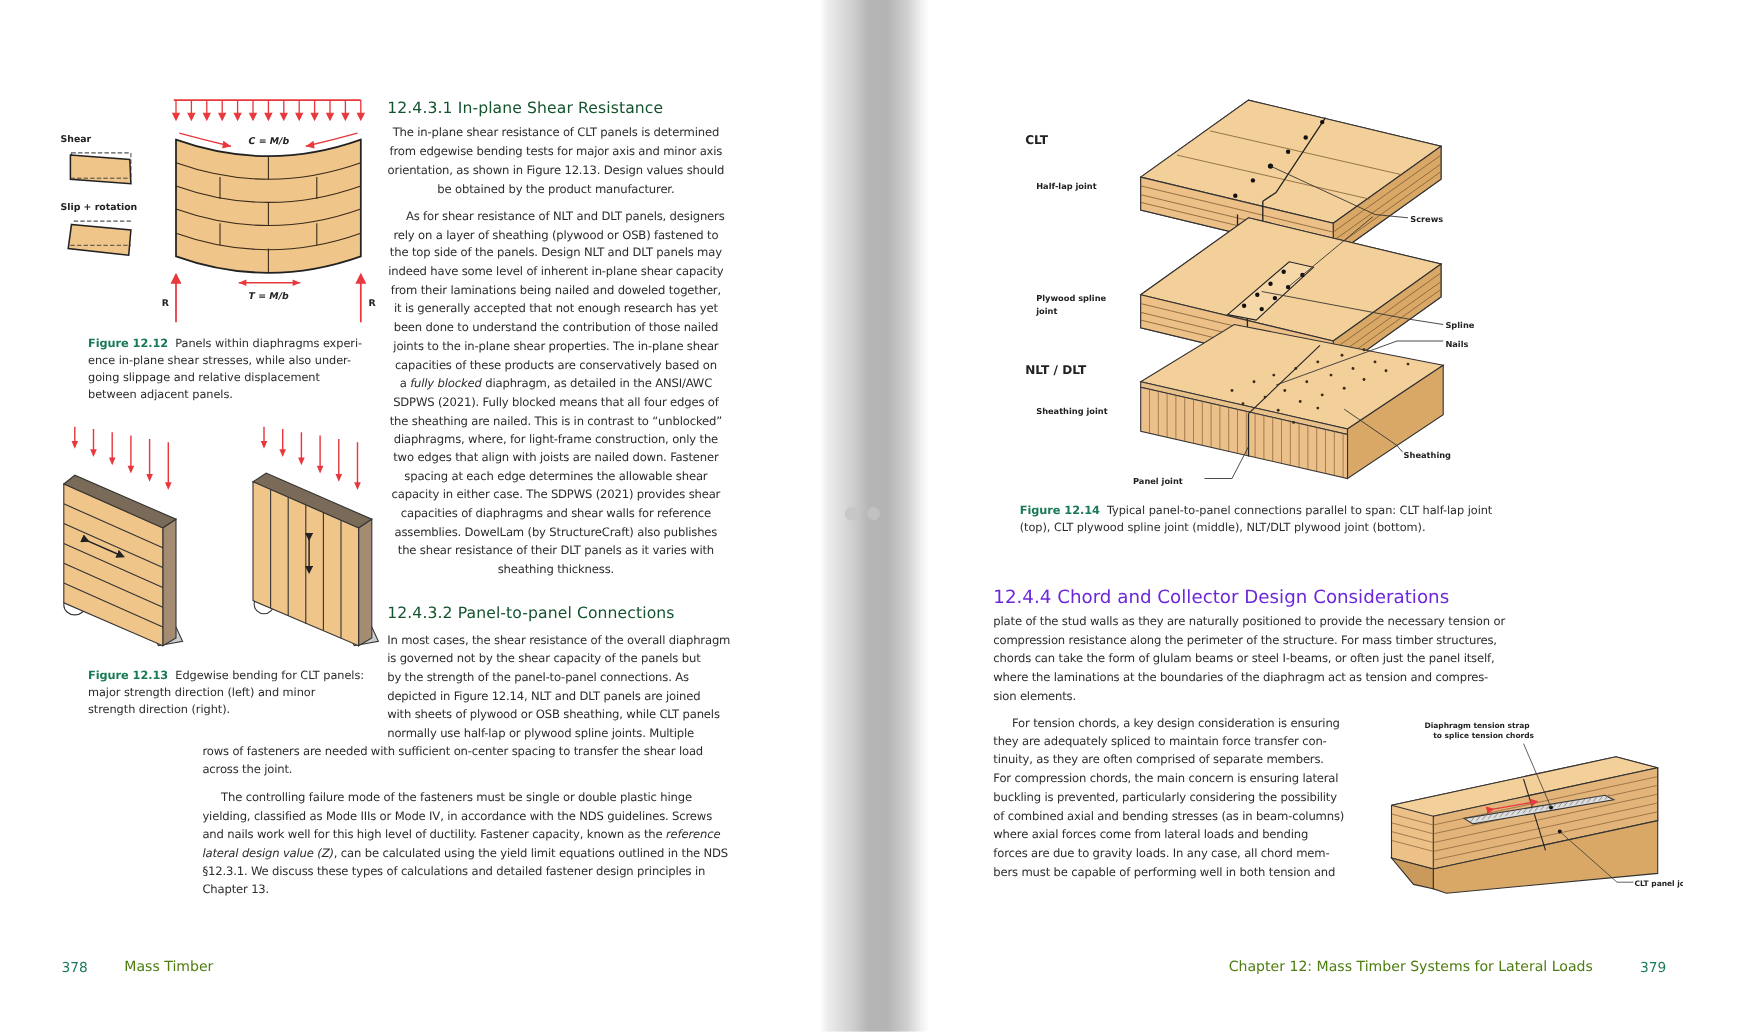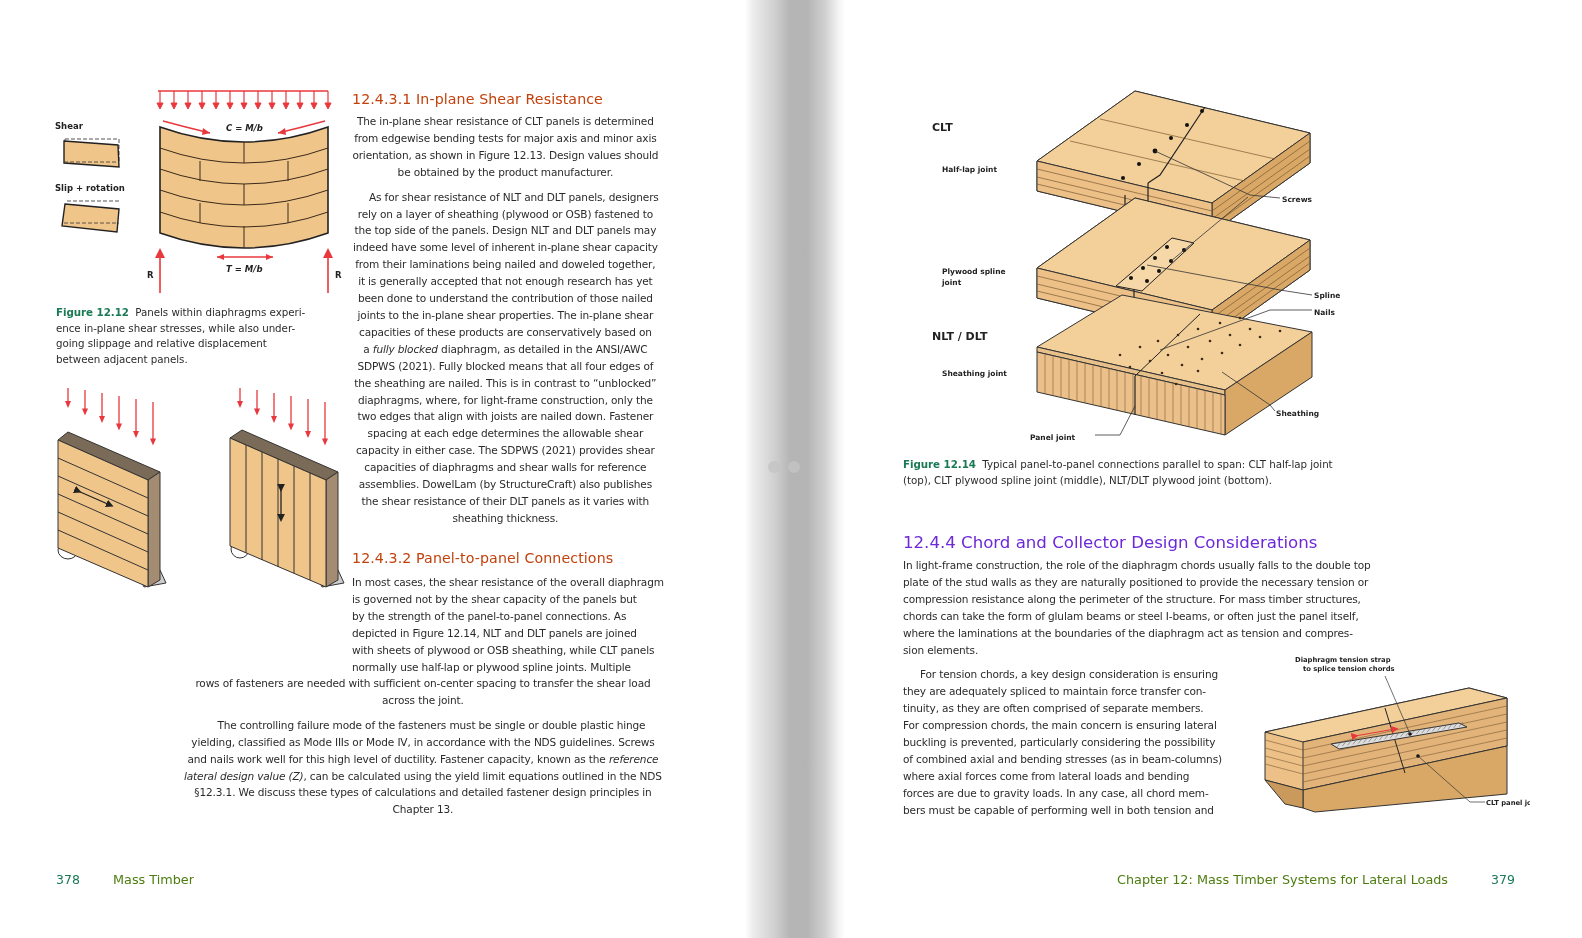--- a/index.html
+++ b/index.html
@@ -7,26 +7,26 @@
          font-family:"DejaVu Sans", sans-serif; color:#2a2a2a; }
   .page { position:absolute; top:0; height:938px; background:#fff; }
   #page-left { left:0; width:790px; }
   #page-right { left:790px; width:792px; }
   .gutter { position:absolute; left:745px; top:0; width:100px; height:938px;
     background:linear-gradient(to right, rgba(255,255,255,0) 0%, #ececec 8%, #cfcfcf 30%, #b5b5b5 45%, #b4b4b4 62%, #d0d0d0 80%, #f2f2f2 93%, rgba(255,255,255,0) 100%); }
   .gutter-dots { position:absolute; left:768px; top:458px; width:40px; height:14px; }
   .gutter-dots span { display:inline-block; width:12px; height:12px; border-radius:50%; background:#c4c4c4; margin-right:8px; opacity:.8; }
 
   .abs { position:absolute; }
-  .h3 { font-family:"DejaVu Sans", sans-serif; font-size:14.2px; color:#c2410c; letter-spacing:0.1px; white-space:nowrap; }
+  .h3 { font-family:"DejaVu Sans", sans-serif; font-size:14.2px; color:#14532d; letter-spacing:0.1px; white-space:nowrap; }
   .h2 { font-family:"DejaVu Sans", sans-serif; font-size:16.6px; color:#6d28d9; font-weight:500; white-space:nowrap; }
   .body-text { font-family:"DejaVu Sans", sans-serif; font-size:10.55px; line-height:16.9px; color:#2b2b2b; letter-spacing:-0.15px; }
   .body-text p { margin:0;text-align:center; }
   .body-text .line { display:block; white-space:nowrap; }
-  .caption { font-family:"DejaVu Sans", sans-serif; font-size:10.3px; line-height:15.5px; color:#2b2b2b; letter-spacing:-0.05px; }
+  .caption { font-family:"DejaVu Sans", sans-serif; font-size:10.3px; line-height:15.5px; color:#2b2b2b; letter-spacing:-0.05px;margin-left:24px; }
   .caption .line { display:block; white-space:nowrap; }
   .fig-label { color:#1b7a56; font-weight:bold; }
   .footer-num { font-family:"DejaVu Sans", sans-serif; font-size:12.5px; color:#1b7a56; font-weight:normal; }
   .footer-title { font-family:"DejaVu Sans", sans-serif; font-size:12.8px; color:#4d7c0f; white-space:nowrap; }
   .lbl { font-family:"DejaVu Sans", sans-serif; font-weight:bold; fill:#222; }
   svg text { font-family:"DejaVu Sans", sans-serif; }
 </style>
 </head>
 <body>
 
@@ -177,20 +177,25 @@
           <line x1="243" y1="8" x2="243" y2="37.5" stroke="#e8383d" stroke-width="1.3"></line>
           <polygon points="240,35.5 246,35.5 243,42.5" fill="#e8383d"></polygon>
           <line x1="260" y1="11" x2="260" y2="45" stroke="#e8383d" stroke-width="1.3"></line>
           <polygon points="257,43 263,43 260,50" fill="#e8383d"></polygon>
           <line x1="277" y1="14" x2="277" y2="52.5" stroke="#e8383d" stroke-width="1.3"></line>
           <polygon points="274,50.5 280,50.5 277,57.5" fill="#e8383d"></polygon>
         </g>
     </g>
   </svg>
 
+  <div class="abs caption" style="left:56px;top:607px;">
+    <span class="line"><span class="fig-label">Figure 12.13</span>&nbsp; <span>Edgewise bending for CLT panels:</span></span>
+    <span class="line">major strength direction (left) and minor</span>
+    <span class="line">strength direction (right).</span>
+  </div>
 
   <div class="abs h3" style="left:352px;top:91px;">12.4.3.1  In-plane Shear Resistance</div>
   <div class="abs body-text" style="left:352px;top:113px;">
     <p>
       <span class="line">The in-plane shear resistance of CLT panels is determined</span>
       <span class="line">from edgewise bending tests for major axis and minor axis</span>
       <span class="line">orientation, as shown in Figure 12.13. Design values should</span>
       <span class="line">be obtained by the product manufacturer.</span>
     </p>
     <p style="margin-top:8px;">
@@ -219,21 +224,21 @@
 
   <div class="abs h3" style="left:352px;top:550px;">12.4.3.2  Panel-to-panel Connections</div>
   <div class="abs body-text" style="left:352px;top:574px;">
     <span class="line">In most cases, the shear resistance of the overall diaphragm</span>
     <span class="line">is governed not by the shear capacity of the panels but</span>
     <span class="line">by the strength of the panel-to-panel connections. As</span>
     <span class="line">depicted in Figure 12.14, NLT and DLT panels are joined</span>
     <span class="line">with sheets of plywood or OSB sheathing, while CLT panels</span>
     <span class="line">normally use half-lap or plywood spline joints. Multiple</span>
   </div>
-  <div class="abs body-text" style="left:184px;top:675px;text-align:center;">
+  <div class="abs body-text" style="left:184px;top:675px;">
     <span class="line">rows of fasteners are needed with sufficient on-center spacing to transfer the shear load</span>
     <span class="line">across the joint.</span>
     <div style="height:8px"></div>
     <span class="line" style="padding-left:17px">The controlling failure mode of the fasteners must be single or double plastic hinge</span>
     <span class="line">yielding, classified as Mode IIIs or Mode IV, in accordance with the NDS guidelines. Screws</span>
     <span class="line"><span>and nails work well for this high level of ductility. Fastener capacity, known as the </span><em>reference</em></span>
     <span class="line"><em>lateral design value</em><em> (Z)</em><span>, can be calculated using the yield limit equations outlined in the NDS</span></span>
     <span class="line">§12.3.1. We discuss these types of calculations and detailed fastener design principles in</span>
     <span class="line">Chapter 13.</span>
   </div>
@@ -382,21 +387,20 @@
     </g>
   </svg>
 
   <div class="abs caption" style="left:113px;top:457px;">
     <span class="line"><span class="fig-label">Figure 12.14</span>&nbsp; <span>Typical panel-to-panel connections parallel to span: CLT half-lap joint</span></span>
     <span class="line">(top), CLT plywood spline joint (middle), NLT/DLT plywood joint (bottom).</span>
   </div>
 
   <div class="abs h2" style="left:113px;top:533px;">12.4.4  Chord and Collector Design Considerations</div>
   <div class="abs body-text" style="left:113px;top:557px;">
-    <span class="line">In light-frame construction, the role of the diaphragm chords usually falls to the double top</span>
     <span class="line">plate of the stud walls as they are naturally positioned to provide the necessary tension or</span>
     <span class="line">compression resistance along the perimeter of the structure. For mass timber structures,</span>
     <span class="line">chords can take the form of glulam beams or steel I-beams, or often just the panel itself,</span>
     <span class="line">where the laminations at the boundaries of the diaphragm act as tension and compres-</span>
     <span class="line">sion elements.</span>
     <div style="height:8px"></div>
     <span class="line" style="padding-left:17px">For tension chords, a key design consideration is ensuring</span>
     <span class="line">they are adequately spliced to maintain force transfer con-</span>
     <span class="line">tinuity, as they are often comprised of separate members.</span>
     <span class="line">For compression chords, the main concern is ensuring lateral</span>

